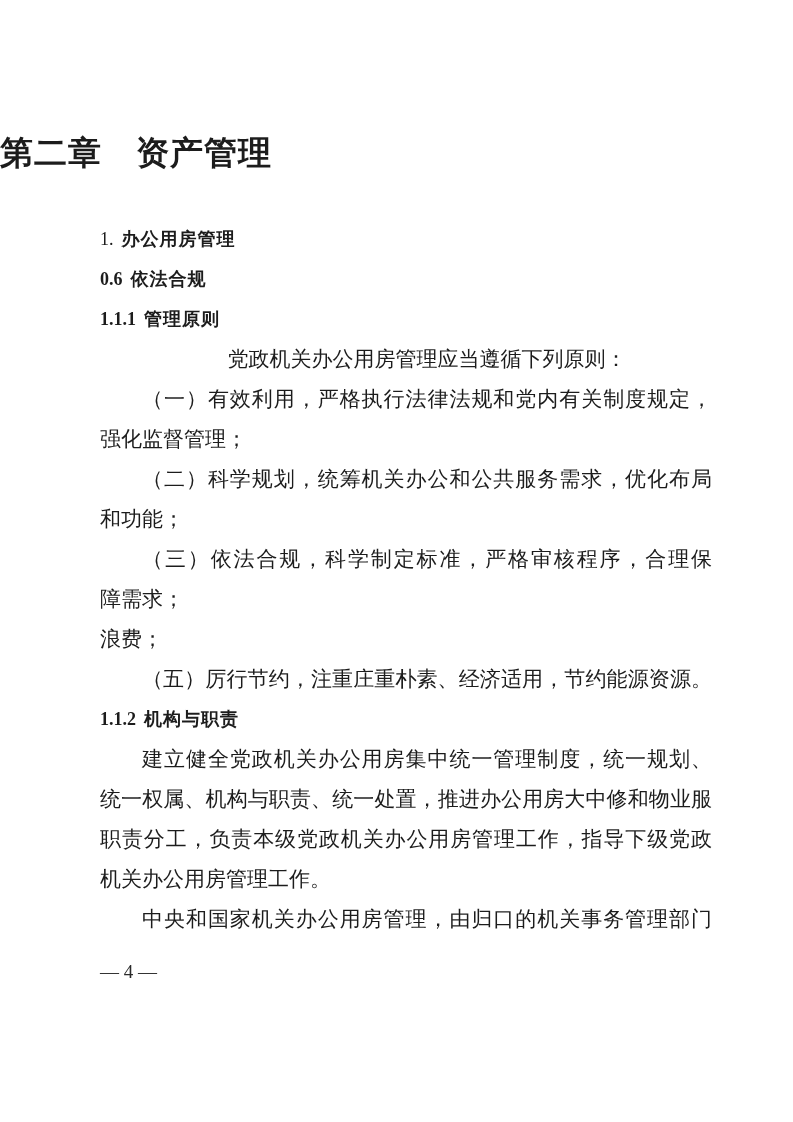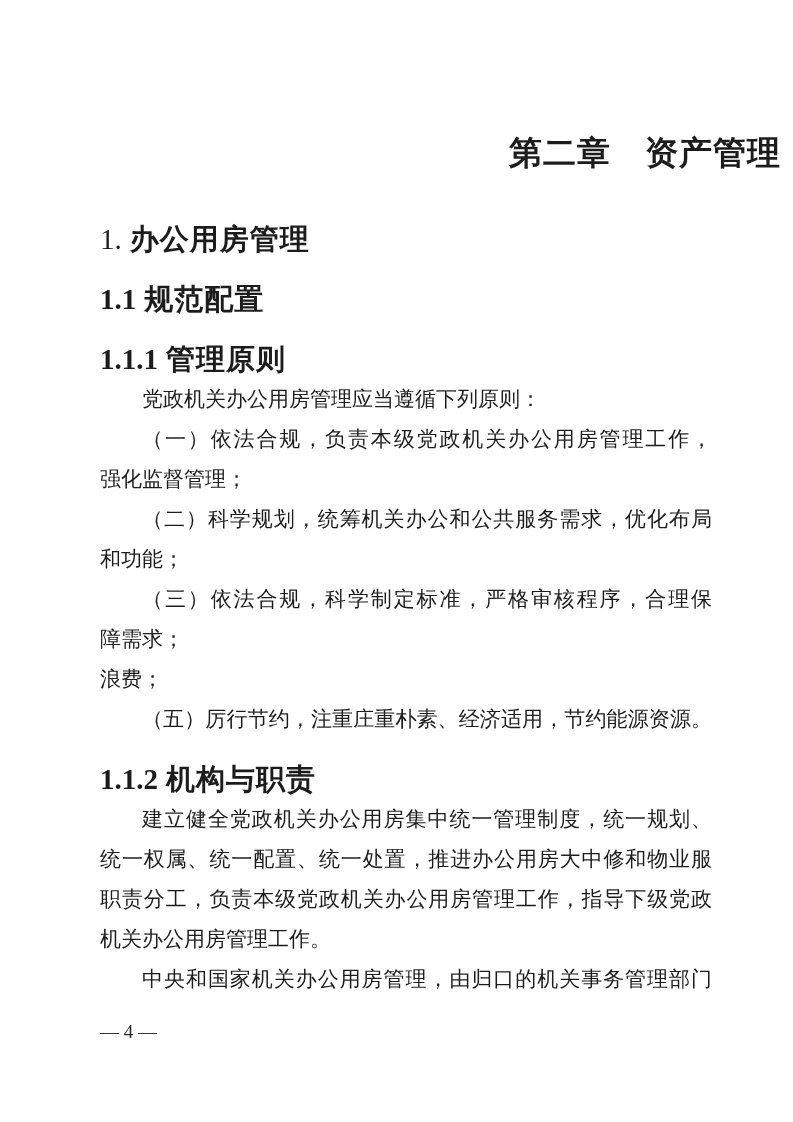--- a/index.html
+++ b/index.html
@@ -13,50 +13,50 @@
     height: 1122px;
     background: #ffffff;
     color: #1c1c1c;
     font-family: "Liberation Serif", "DejaVu Serif", serif;
     overflow: hidden;
     box-sizing: border-box;
   }
   .title {
     margin: 130px 12px 42px 0;
     padding: 0;
-    text-align: right;
+    text-align: left;
     font-size: 33px;
     line-height: 47px;
     font-weight: 700;
     letter-spacing: 1px;
     font-family: "Liberation Serif", "DejaVu Serif", serif;
   }
   .content {
     padding: 0 81px 0 100px;
   }
   .line {
     line-height: 40px;
     font-size: 21px;
     white-space: normal;
   }
   .line.body {
     font-family: "Liberation Serif", "DejaVu Serif", serif;
   }
   .line.body.indent {
     text-indent: 42px;
+    text-align: center;
   }
   .line.body.fill {
     text-align: justify;
     text-align-last: justify;
     text-justify: inter-character;
   }
   .line.heading {
-    font-size: 29px;
+    font-size: 18px;
     font-weight: 700;
-    margin-top: 20px;
   }
   .h-num {
     font-family: "Liberation Serif", "DejaVu Serif", serif;
     font-weight: 700;
     margin-right: 8px;
   }
   .h-text {
     font-family: "Liberation Sans", "DejaVu Sans", sans-serif;
     font-weight: 700;
     letter-spacing: 1px;
@@ -74,34 +74,34 @@
   }
 </style>
 </head>
 <body>
 
 <div class="page">
   <h1 class="title">第二章　资产管理</h1>
 
   <div class="content">
       <div class="line heading h-first"><span class="h-num">1.</span><span class="h-text">办公用房管理</span></div>
-      <div class="line heading"><span class="h-num">1.1</span><span class="h-text">规范配置</span></div>
+      <div class="line heading"><span class="h-num">0.6</span><span class="h-text">依法合规</span></div>
       <div class="line heading"><span class="h-num">1.1.1</span><span class="h-text">管理原则</span></div>
       <div class="line body indent">党政机关办公用房管理应当遵循下列原则：</div>
-      <div class="line body indent fill">（一）依法合规，负责本级党政机关办公用房管理工作，</div>
+      <div class="line body indent fill">（一）有效利用，严格执行法律法规和党内有关制度规定，</div>
       <div class="line body">强化监督管理；</div>
       <div class="line body indent fill">（二）科学规划，统筹机关办公和公共服务需求，优化布局</div>
       <div class="line body">和功能；</div>
       <div class="line body indent fill">（三）依法合规，科学制定标准，严格审核程序，合理保</div>
       <div class="line body">障需求；</div>
       <div class="line body">浪费；</div>
       <div class="line body indent fill">（五）厉行节约，注重庄重朴素、经济适用，节约能源资源。</div>
       <div class="line heading"><span class="h-num">1.1.2</span><span class="h-text">机构与职责</span></div>
       <div class="line body indent fill">建立健全党政机关办公用房集中统一管理制度，统一规划、</div>
-      <div class="line body fill">统一权属、统一配置、统一处置，推进办公用房大中修和物业服</div>
+      <div class="line body fill">统一权属、机构与职责、统一处置，推进办公用房大中修和物业服</div>
       <div class="line body fill">职责分工，负责本级党政机关办公用房管理工作，指导下级党政</div>
       <div class="line body">机关办公用房管理工作。</div>
       <div class="line body indent fill">中央和国家机关办公用房管理，由归口的机关事务管理部门</div>
     </div>
 
   <div class="footer">
     <span>— 4 —</span>
   </div>
 </div>
 

